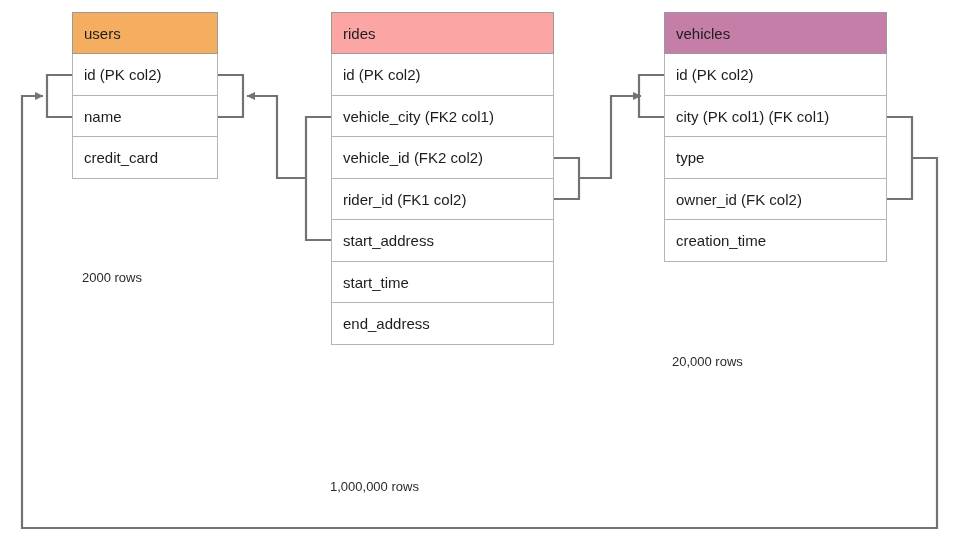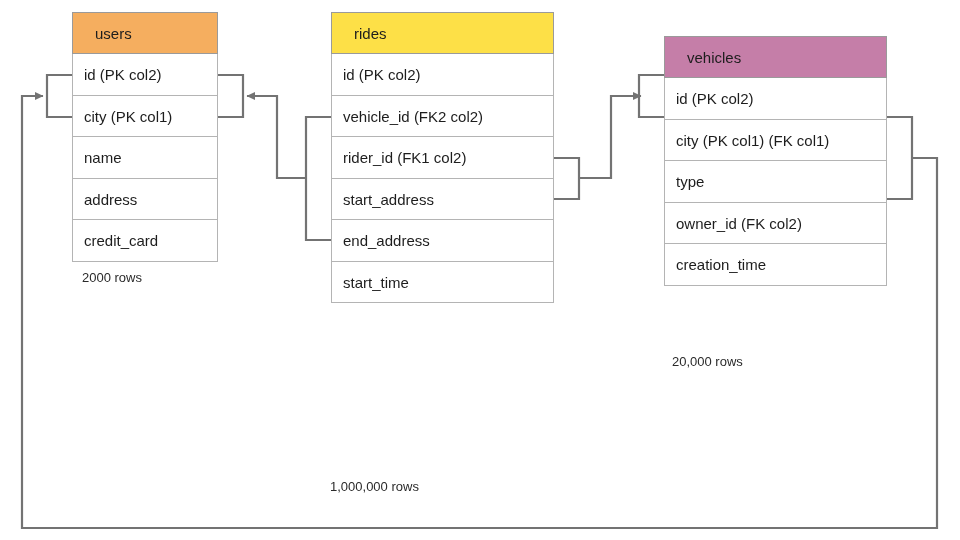--- a/index.html
+++ b/index.html
@@ -7,21 +7,21 @@
     width:960px;height:540px;background:#ffffff;
     font-family:"Liberation Sans", sans-serif;
     position:relative;overflow:hidden;
   }
   #canvas{position:absolute;left:0;top:0;width:960px;height:540px;}
   .connectors{position:absolute;left:0;top:0;width:960px;height:540px;pointer-events:none;}
 
   .table{position:absolute;box-sizing:border-box;}
   .thead{
     box-sizing:border-box;width:100%;height:42px;line-height:42px;
-    border:1px solid #9a9a9a;padding:0 22px;
+    border:1px solid #9a9a9a;padding:0 11px;
     font-size:15px;color:#1d1d1d;white-space:nowrap;overflow:hidden;
   }
   .trow{
     box-sizing:border-box;width:100%;height:41.5px;line-height:41.5px;
     border:1px solid #b4b4b4;border-top:none;background:#ffffff;
     padding:0 11px;font-size:15px;color:#1d1d1d;
     white-space:nowrap;overflow:hidden;
   }
   .rowcount{
     position:absolute;font-size:13px;color:#2a2a2a;white-space:nowrap;text-align:right;
@@ -64,40 +64,39 @@
 
       <path d="M887,117 L912,117 L912,199 L887,199"></path>
 
       <path d="M912,158 L937,158 L937,528 L22,528 L22,96 L43,96" marker-end="url(#arrow)"></path>
     </g>
   </svg>
 
   <div class="table" id="tbl-users">
     <div class="thead" style="background: rgb(245, 174, 95);">users</div>
     <div class="trow">id (PK col2)</div>
-    <div class="trow">city (PK col1)</div>
     <div class="trow">name</div>
-    <div class="trow">address</div>
     <div class="trow">credit_card</div>
   </div>
   <div class="rowcount" id="rows-users">2000 rows</div>
 
   <div class="table" id="tbl-rides">
-    <div class="thead" style="background: #fde047;">rides</div>
+    <div class="thead" style="background: #fca5a5;">rides</div>
     <div class="trow">id (PK col2)</div>
+    <div class="trow">vehicle_city (FK2 col1)</div>
     <div class="trow">vehicle_id (FK2 col2)</div>
     <div class="trow">rider_id (FK1 col2)</div>
     <div class="trow">start_address</div>
+    <div class="trow">start_time</div>
     <div class="trow">end_address</div>
-    <div class="trow">start_time</div>
   </div>
   <div class="rowcount" id="rows-rides">1,000,000 rows</div>
 
   <div class="table" id="tbl-vehicles">
-    <div class="thead" style="background: rgb(197, 126, 168); margin-top: 24px;">vehicles</div>
+    <div class="thead" style="background: rgb(197, 126, 168);">vehicles</div>
     <div class="trow">id (PK col2)</div>
     <div class="trow">city (PK col1) (FK col1)</div>
     <div class="trow">type</div>
     <div class="trow">owner_id (FK col2)</div>
     <div class="trow">creation_time</div>
   </div>
   <div class="rowcount" id="rows-vehicles">20,000 rows</div>
 
 </div>
 

